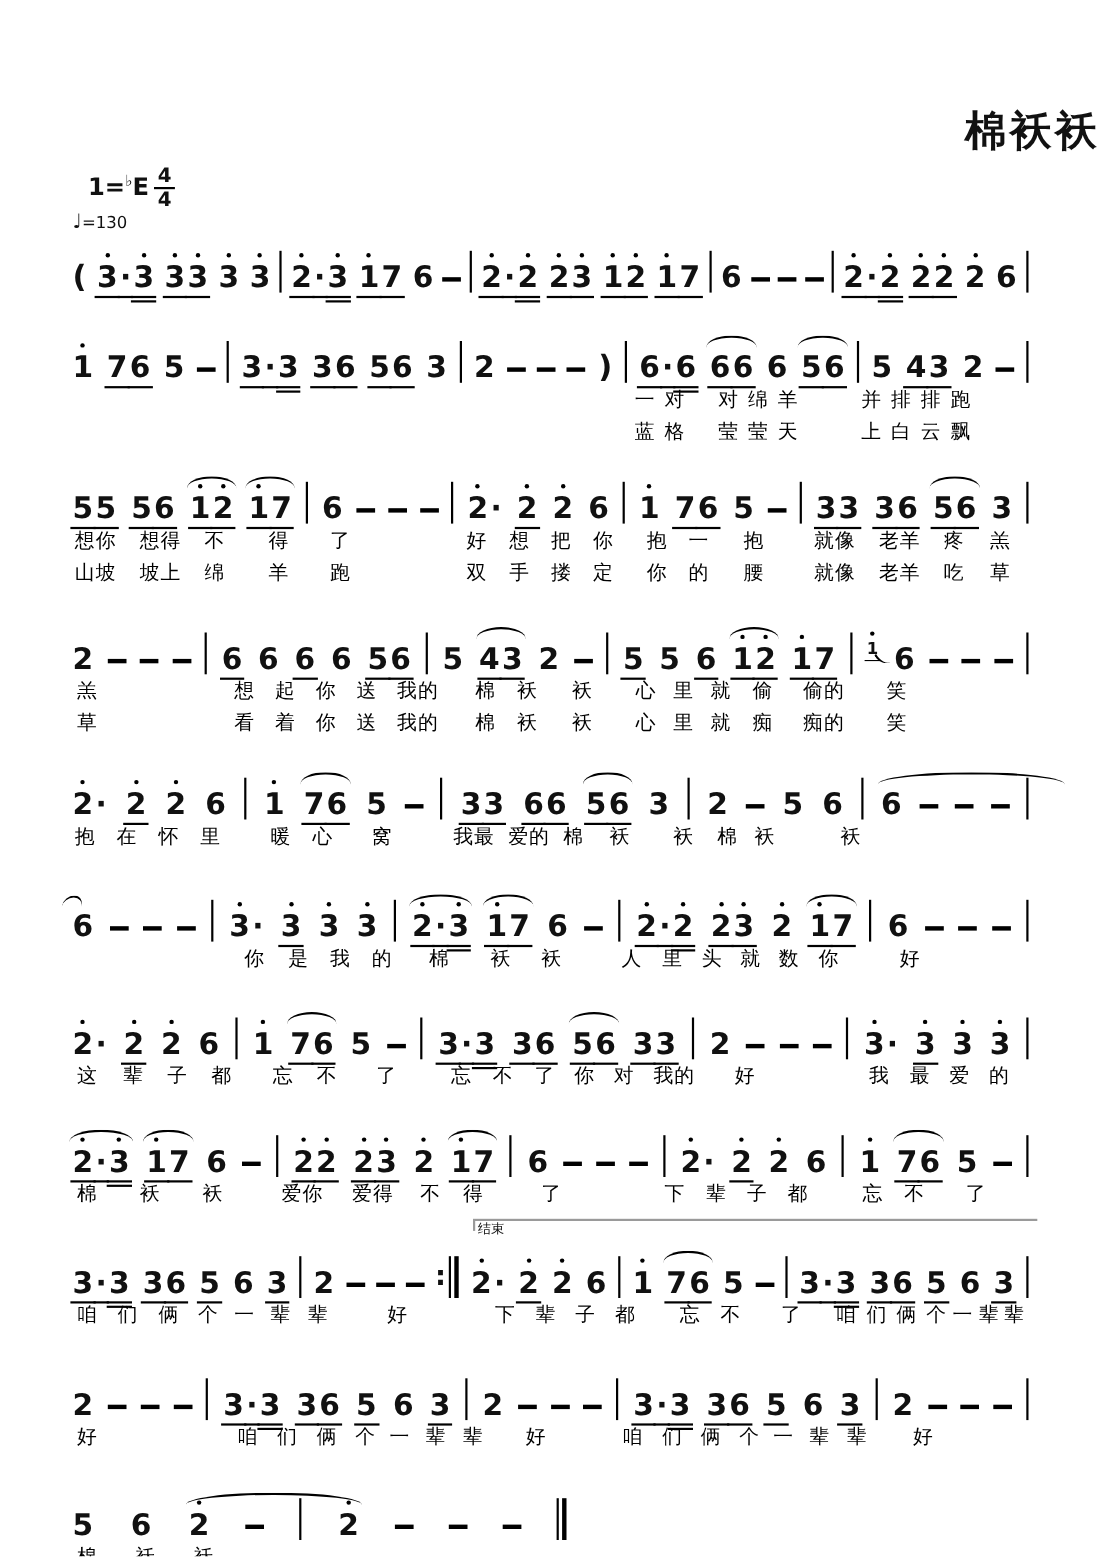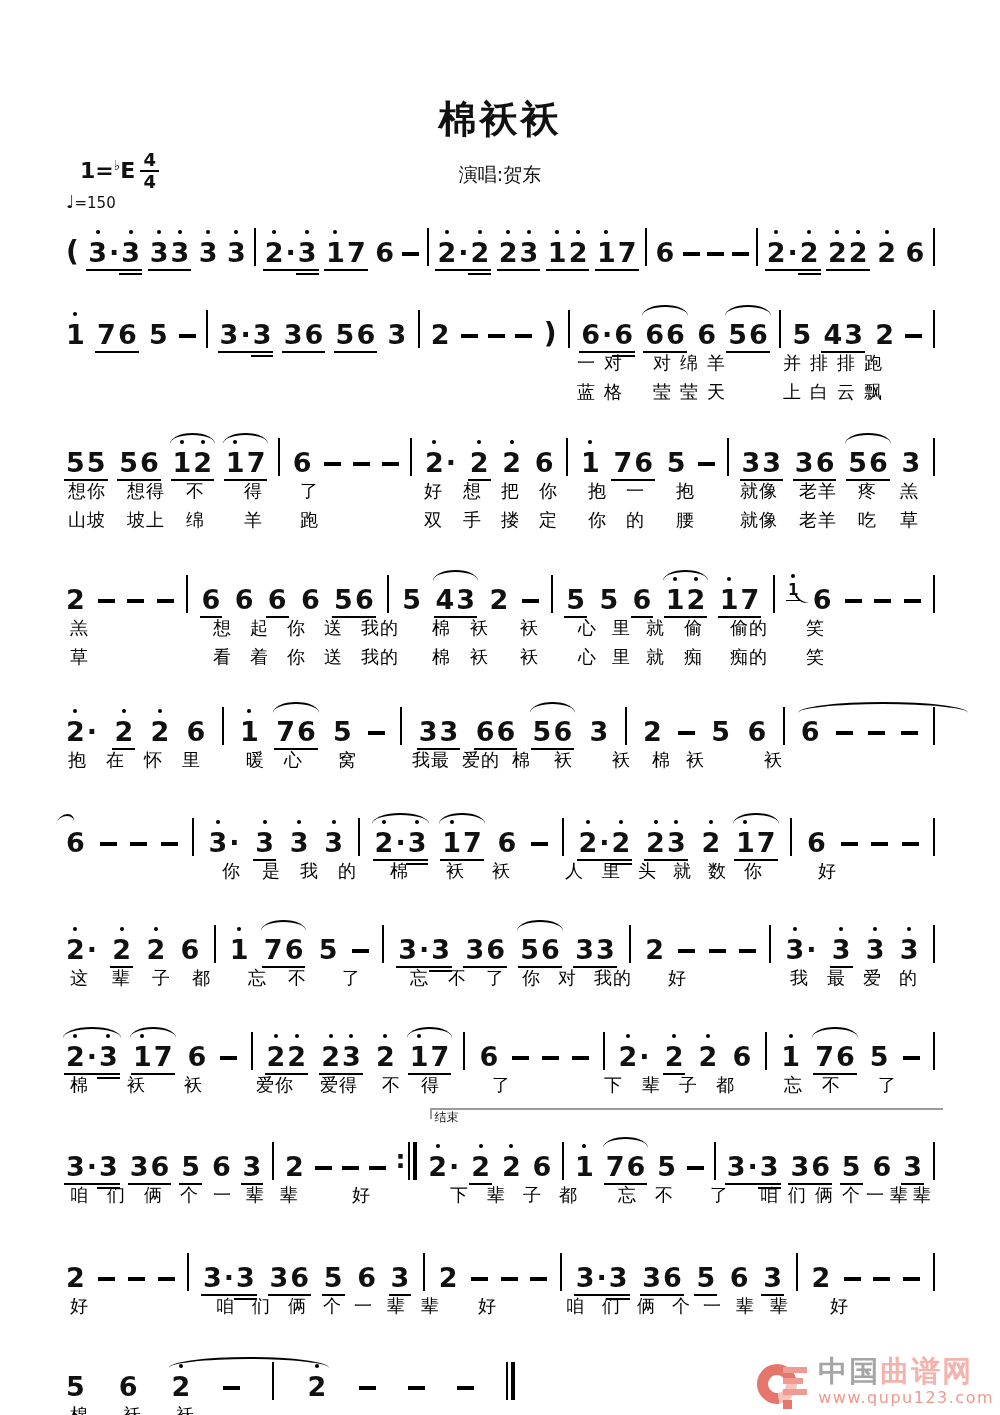--- a/index.html
+++ b/index.html
@@ -1,20 +1,20 @@
 <!DOCTYPE html>
 <html><head>
 <meta charset="utf-8">
 <style>
   html,body{margin:0;padding:0;background:#fff;}
   .page{position:relative;width:1000px;height:1415px;background:#fff;overflow:hidden;
         font-family:"DejaVu Sans","Liberation Sans",sans-serif;color:#111;}
   
   header{position:relative;height:218px;}
-  .title{position:absolute;top:94px;left:0;right:0;text-align:center;
+  .title{position:absolute;top:94px;left:0;right:0;text-align:right;
          font-size:38px;font-weight:700;letter-spacing:3px;}
   .subtitle{position:absolute;top:162px;left:0;right:0;text-align:center;font-size:19px;}
   .credits{position:absolute;top:122px;right:68px;text-align:right;font-size:15px;line-height:1.85;}
   .keysig{position:absolute;left:80px;top:150px;font-size:22px;font-weight:700;
           display:flex;align-items:center;}
   .keysig .flat{font-size:14px;transform:translateY(-6px);display:inline-block;}
   .frac{display:inline-flex;flex-direction:column;align-items:center;font-size:18px;
         line-height:1.1;margin-left:5px;font-weight:700;}
   .frac i{font-style:normal;}
   .frac i.top{border-bottom:2px solid #000;padding:0 3px;}
@@ -78,32 +78,31 @@
   .wm-brand .gray{color:#a5a5a5;}
   .wm-brand .pink{color:#f2b4ac;}
   .wm-url{font-size:16px;color:#ee9a8e;letter-spacing:1.5px;}
 </style>
 </head>
 <body>
 
 <div class="page">
   <header>
     <div class="title">棉袄袄</div>
-    <div class="subtitle">演唱:贺东</div>
     <div class="keysig">
       <span>1=</span>
         <span class="flat">♭</span>
         <span>E</span>
       <span class="frac">
         <i class="top">4</i>
         <i>4</i>
       </span>
     </div>
     <div class="tempo">
-      <span class="nq">♩</span><span>=150</span>
+      <span class="nq">♩</span><span>=130</span>
     </div>
   </header>
 
   <main id="score">
       <div class="system">
         <div class="noterow">
           <span class="tok paren">
             <span class="ch">(</span>
           </span>
           <span class="tok">
@@ -1166,28 +1165,13 @@
           </span>
         </div>
         <div class="lyricrow">
           <span class="lyr" style="left: 5px;">棉</span>
           <span class="lyr" style="left: 58px;">袄</span>
           <span class="lyr" style="left: 111px;">袄。</span>
         </div>
       </div>
     </main>
 
-  <div class="watermark">
-    <span class="wm-logo">
-      <i class="wm-c"></i>
-      <span class="wm-bars">
-          <i></i>
-          <i></i>
-          <i></i>
-        </span>
-      <i class="wm-tail"></i>
-    </span>
-    <span class="wm-text">
-      <span class="wm-brand"><b class="gray">中国</b><b class="pink">曲谱网</b></span>
-      <span class="wm-url">www.qupu123.com</span>
-    </span>
-  </div>
 </div>
 
 </body></html>

